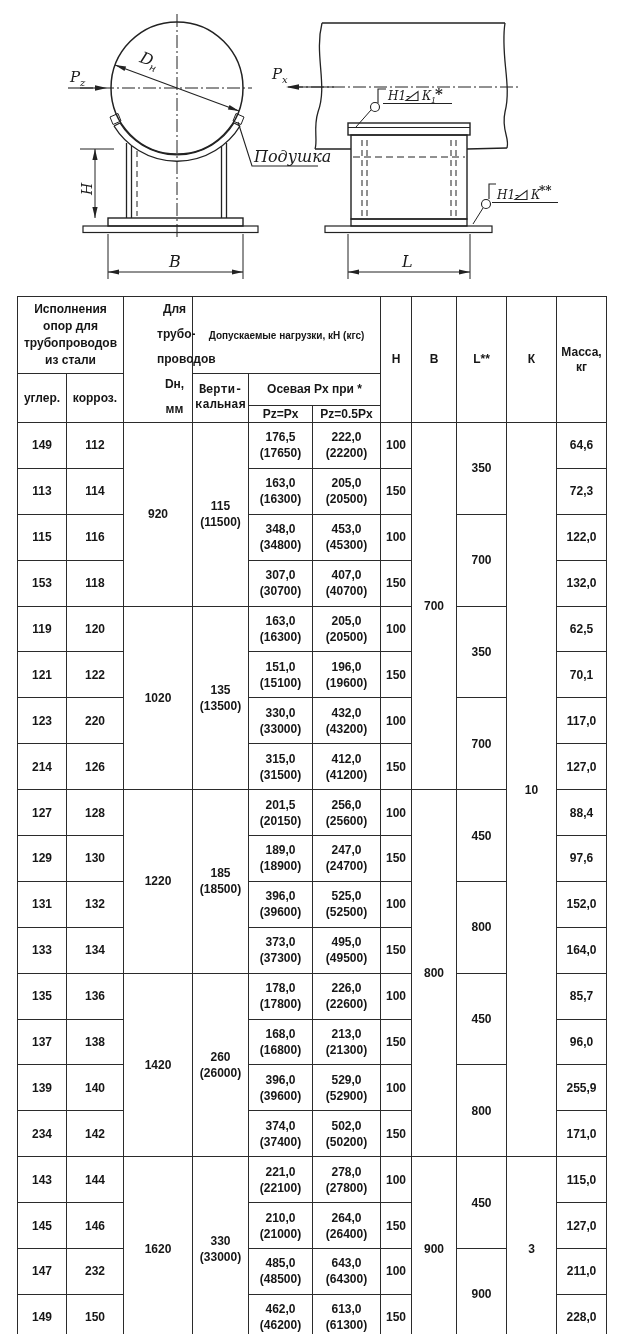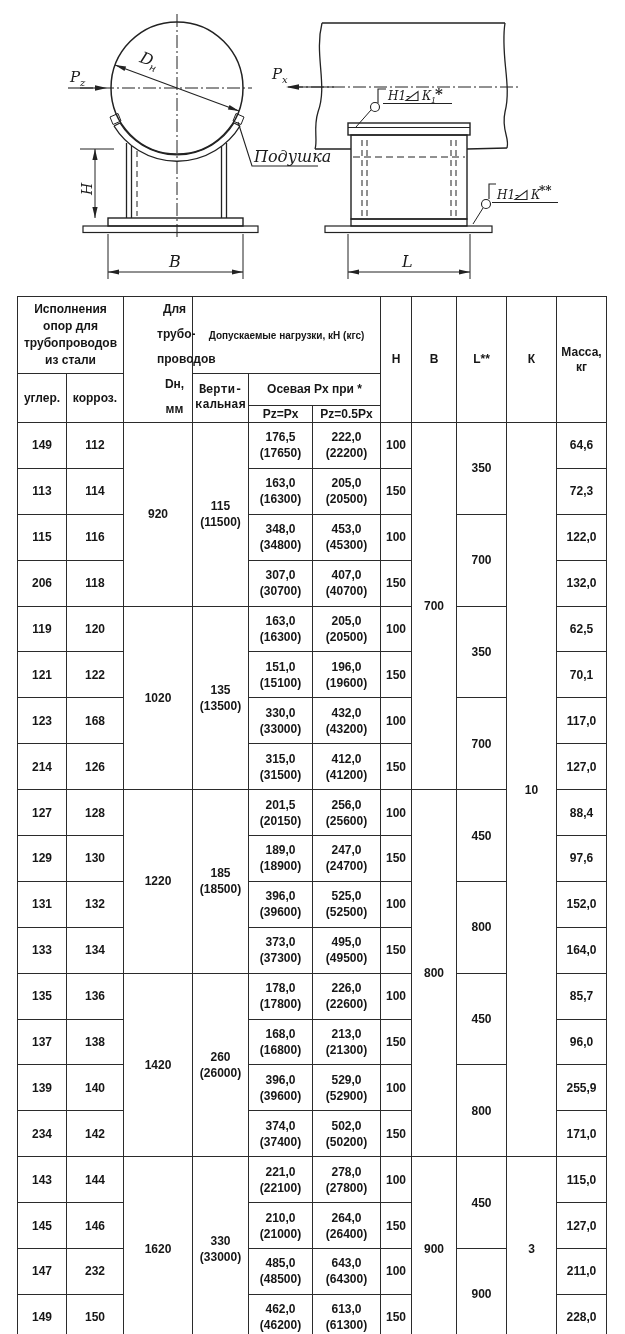--- a/index.html
+++ b/index.html
@@ -205,21 +205,21 @@
         <tr>
           <td>115</td>
           <td>116</td>
           <td>348,0<br>(34800)</td>
           <td>453,0<br>(45300)</td>
           <td>100</td>
           <td rowspan="2">700</td>
           <td>122,0</td>
         </tr>
         <tr>
-          <td>206</td>
+          <td>153</td>
           <td>118</td>
           <td>307,0<br>(30700)</td>
           <td>407,0<br>(40700)</td>
           <td>150</td>
           <td>132,0</td>
         </tr>
         <tr>
           <td>119</td>
           <td>120</td>
           <td rowspan="4">1020</td>
@@ -233,21 +233,21 @@
         <tr>
           <td>121</td>
           <td>122</td>
           <td>151,0<br>(15100)</td>
           <td>196,0<br>(19600)</td>
           <td>150</td>
           <td>70,1</td>
         </tr>
         <tr>
           <td>123</td>
-          <td>168</td>
+          <td>220</td>
           <td>330,0<br>(33000)</td>
           <td>432,0<br>(43200)</td>
           <td>100</td>
           <td rowspan="2">700</td>
           <td>117,0</td>
         </tr>
         <tr>
           <td>214</td>
           <td>126</td>
           <td>315,0<br>(31500)</td>

